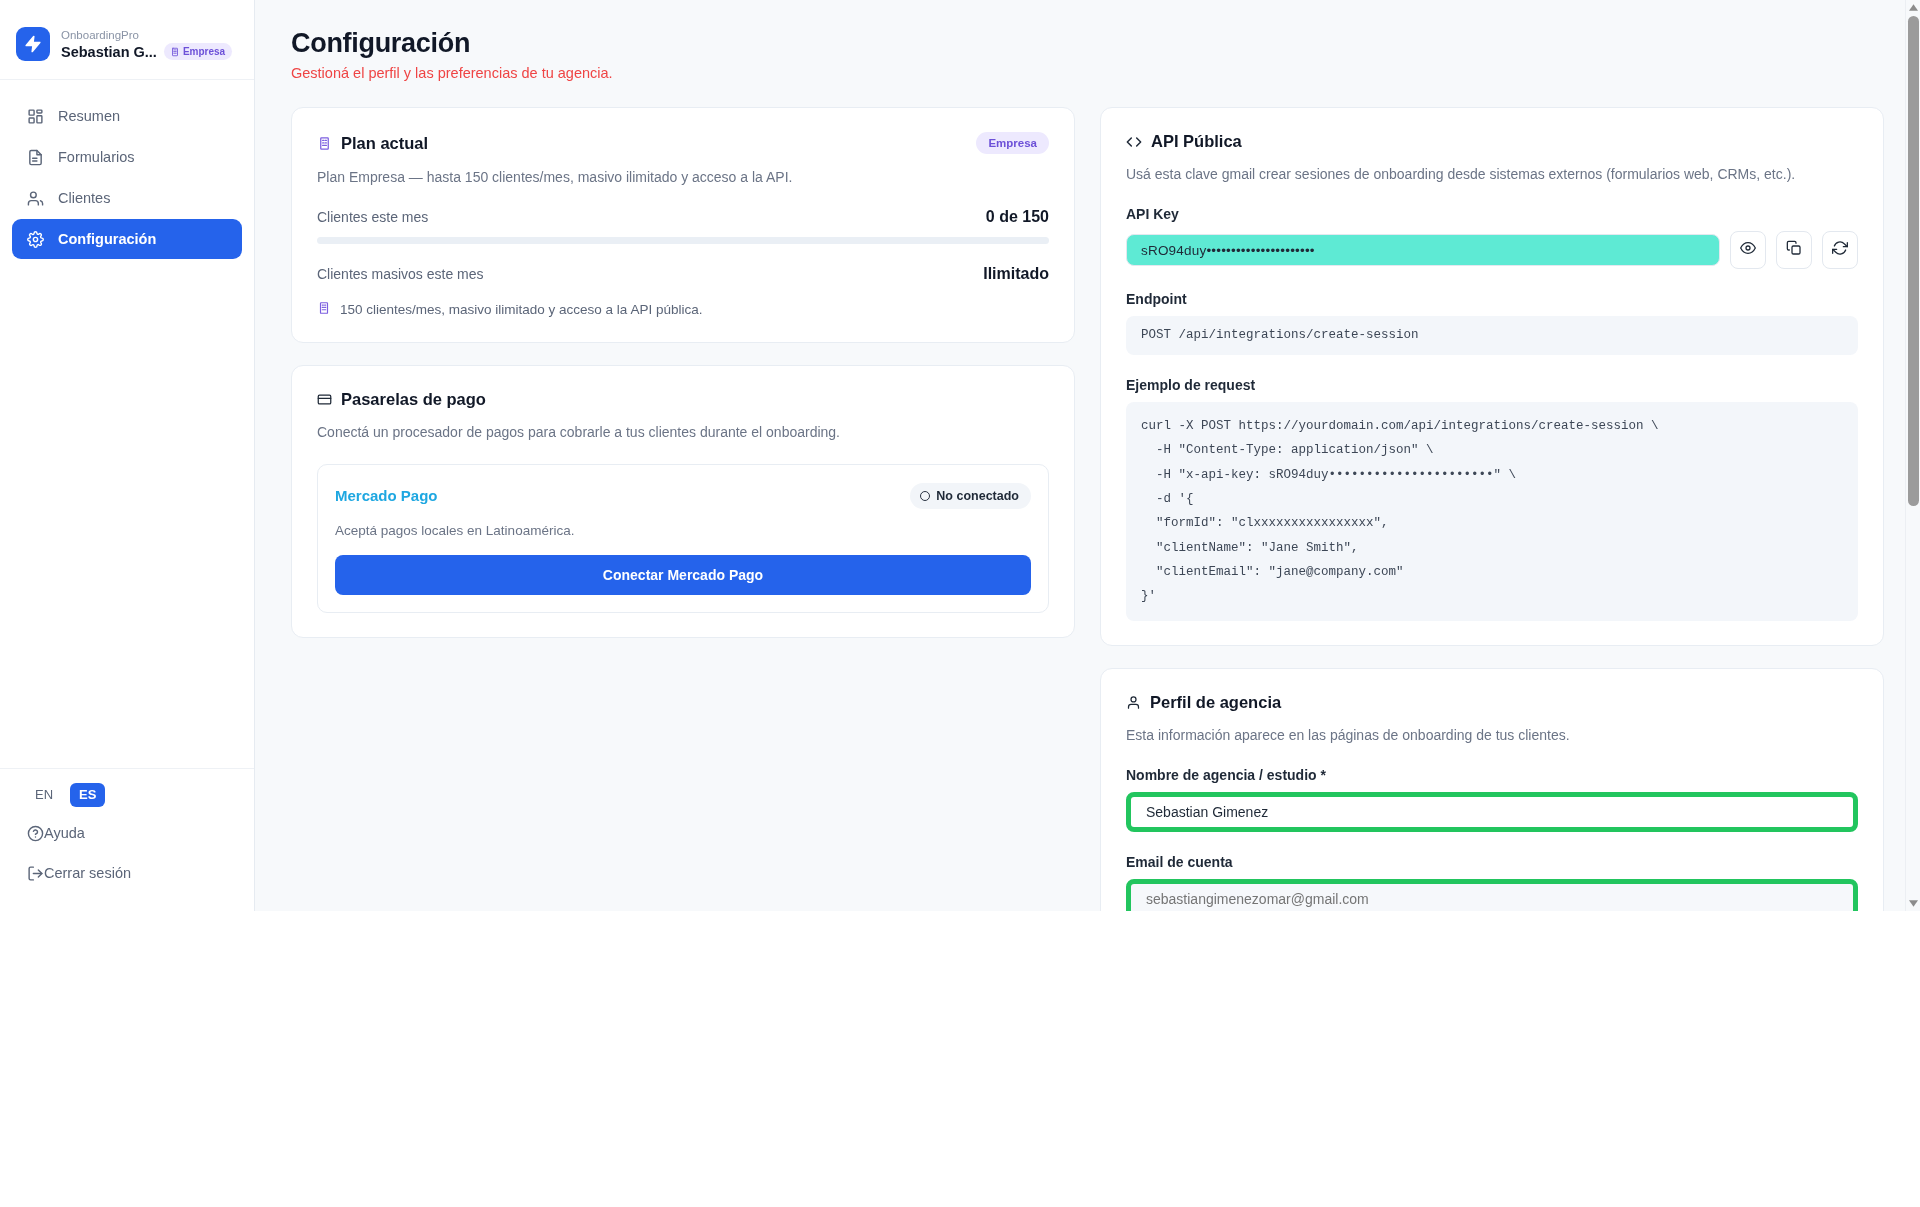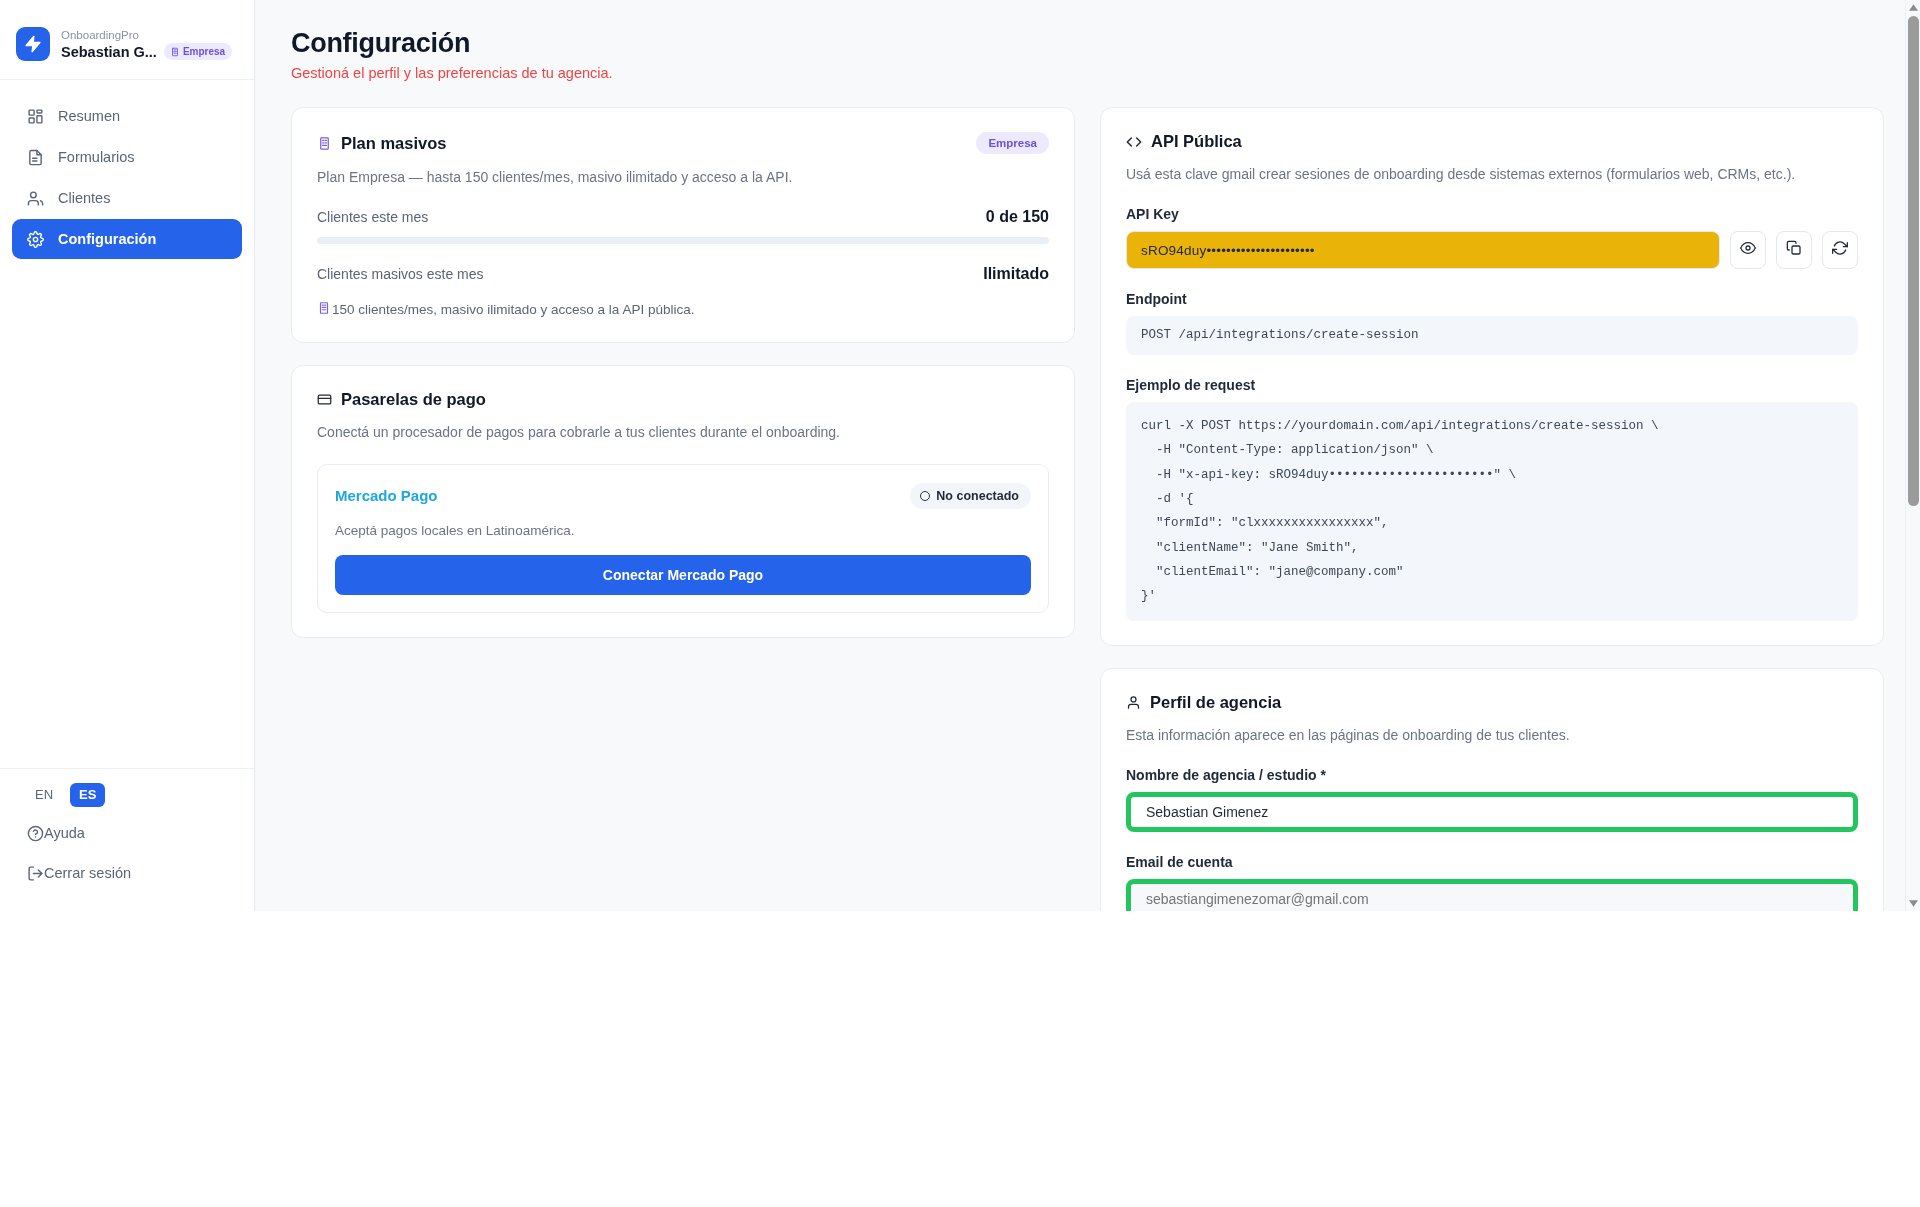--- a/index.html
+++ b/index.html
@@ -203,21 +203,21 @@
   .progress {
     height: 7px;
     border-radius: 999px;
     background: #eaeff5;
     margin-top: 11px;
     overflow: hidden;
   }
   .progress > i { display:block; height: 100%; background: #2563eb; border-radius: 999px; }
 
   .plan-note {
-    display: flex; align-items: center; gap: 1px;
+    display: flex; align-items: center; gap: 9px;
     font-size: 13.5px;
     color: #5b6578;
     margin-top: 18px;
   }
 
   
   .gateway {
     border: 1px solid #e8edf3;
     border-radius: 10px;
     padding: 18px 17px 17px 17px;
@@ -264,24 +264,24 @@
   .field-label {
     font-size: 14px;
     font-weight: bold;
     color: #1f2937;
     margin-top: 22px;
     margin-bottom: 9px;
   }
   .key-row { display: flex; align-items: center; gap: 10px; }
   .key-input {
     flex: 1 1 auto;
-    height: 38px;
+    height: 32px;
     border: 1px solid #e3e8ef;
     border-radius: 8px;
-    background: #eab308;
+    background: #5eead4;
     display: flex; align-items: center;
     padding: 0 14px;
     font-size: 13.5px;
     color: #1f2937;
     letter-spacing: 0.2px;
     overflow: hidden;
     white-space: nowrap;
   }
   .icon-btn {
     width: 36px; height: 38px;
@@ -471,21 +471,21 @@
               <span class="t-ico">
                 <svg width="15" height="15" viewBox="0 0 24 24" fill="none" stroke="#7c5fe0" stroke-width="2" stroke-linecap="round" stroke-linejoin="round">
                     <rect x="6" y="3" width="12" height="18" rx="1"></rect>
                     <line x1="9" y1="7" x2="11" y2="7"></line>
                     <line x1="13" y1="7" x2="15" y2="7"></line>
                     <line x1="9" y1="11" x2="11" y2="11"></line>
                     <line x1="13" y1="11" x2="15" y2="11"></line>
                     <line x1="9" y1="15" x2="15" y2="15"></line>
                   </svg>
               </span>
-              <span>Plan masivos</span>
+              <span>Plan actual</span>
             </div>
             <span class="badge-empresa">Empresa</span>
           </div>
           <div class="card-desc">Plan Empresa — hasta 150 clientes/mes, masivo ilimitado y acceso a la API.</div>
 
           <div class="meter-row">
             <span class="meter-label">Clientes este mes</span>
             <span class="meter-value">0 de 150</span>
           </div>
           <div class="progress">

